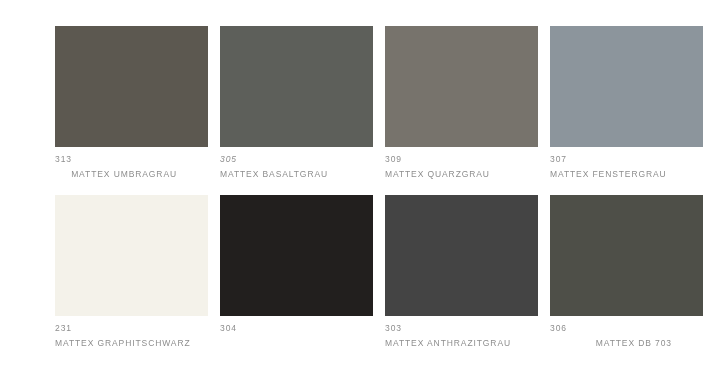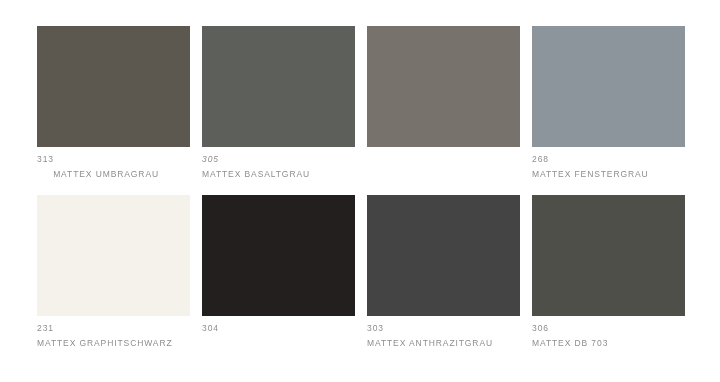--- a/index.html
+++ b/index.html
@@ -24,20 +24,21 @@
   }
   .swatch-grid {
     display: grid;
     grid-template-columns: repeat(4, 153px);
     grid-template-rows: repeat(2, auto);
     column-gap: 12px;
     row-gap: 14px;
   }
   .swatch-cell {
     width: 122px;
+    margin-left: 18px;
   }
   .swatch-chip {
     width: 153px;
     height: 121px;
     display: block;
   }
   .swatch-meta {
     padding-top: 5px;
   }
   .swatch-code,
@@ -68,25 +69,29 @@
       </div>
       <div class="swatch-cell">
         <span class="swatch-chip" style="background-color: rgb(93, 95, 90);"></span>
         <div class="swatch-meta">
           <span class="swatch-code" style="color: rgb(141, 141, 141); font-style: italic;">305</span>
           <span class="swatch-name" style="color: rgb(141, 141, 141);">MATTEX BASALTGRAU</span>
         </div>
       </div>
       <div class="swatch-cell">
         <span class="swatch-chip" style="background-color: rgb(119, 115, 108);"></span>
+        <div class="swatch-meta">
+          <span class="swatch-code" style="color: rgb(141, 141, 141);">309</span>
+          <span class="swatch-name" style="color: rgb(141, 141, 141);">MATTEX QUARZGRAU</span>
+        </div>
       </div>
       <div class="swatch-cell">
         <span class="swatch-chip" style="background-color: rgb(140, 149, 156);"></span>
         <div class="swatch-meta">
-          <span class="swatch-code" style="color: rgb(141, 141, 141);">268</span>
+          <span class="swatch-code" style="color: rgb(141, 141, 141);">307</span>
           <span class="swatch-name" style="color: rgb(141, 141, 141);">MATTEX FENSTERGRAU</span>
         </div>
       </div>
       <div class="swatch-cell">
         <span class="swatch-chip" style="background-color: rgb(244, 242, 234);"></span>
         <div class="swatch-meta">
           <span class="swatch-code" style="color: rgb(141, 141, 141);">231</span>
           <span class="swatch-name" style="color: rgb(141, 141, 141);">MATTEX GRAPHITSCHWARZ</span>
         </div>
       </div>
@@ -100,17 +105,17 @@
         <span class="swatch-chip" style="background-color: rgb(68, 68, 68);"></span>
         <div class="swatch-meta">
           <span class="swatch-code" style="color: rgb(141, 141, 141);">303</span>
           <span class="swatch-name" style="color: rgb(141, 141, 141);">MATTEX ANTHRAZITGRAU</span>
         </div>
       </div>
       <div class="swatch-cell">
         <span class="swatch-chip" style="background-color: rgb(78, 79, 72);"></span>
         <div class="swatch-meta">
           <span class="swatch-code" style="color: rgb(141, 141, 141);">306</span>
-          <span class="swatch-name" style="color: rgb(141, 141, 141);">MATTEX DB 703</span>
+          <span class="swatch-name" style="color: rgb(141, 141, 141); text-align: right;">MATTEX DB 703</span>
         </div>
       </div>
     </div>
 </div>
 
 </body></html>

